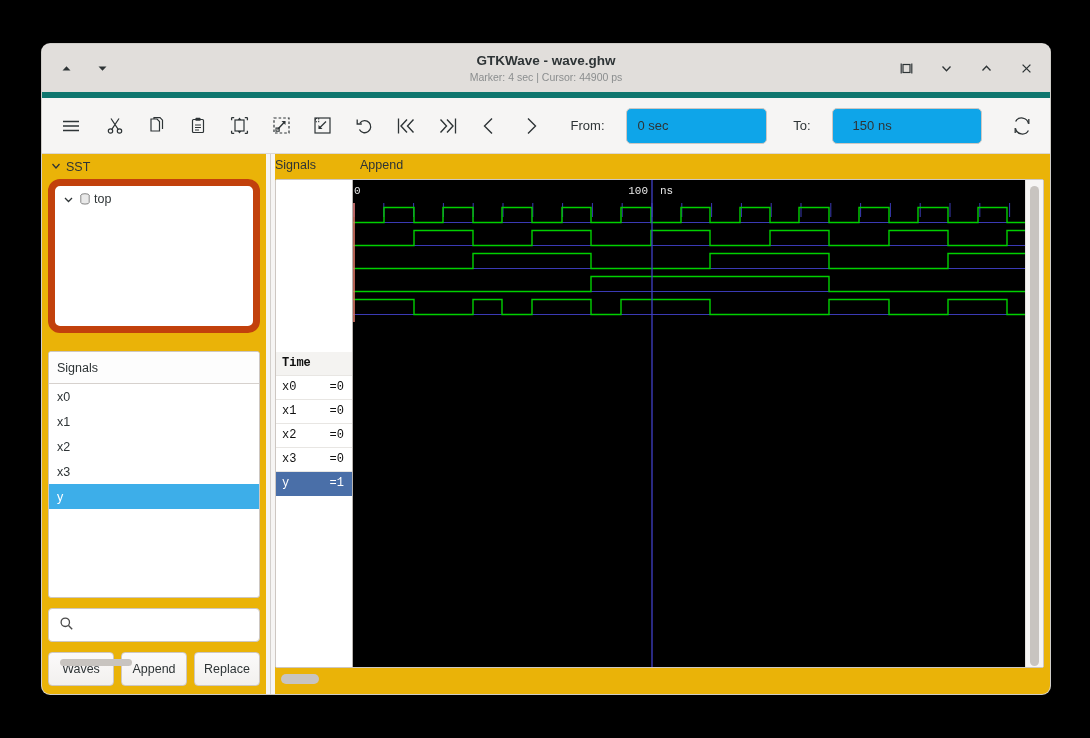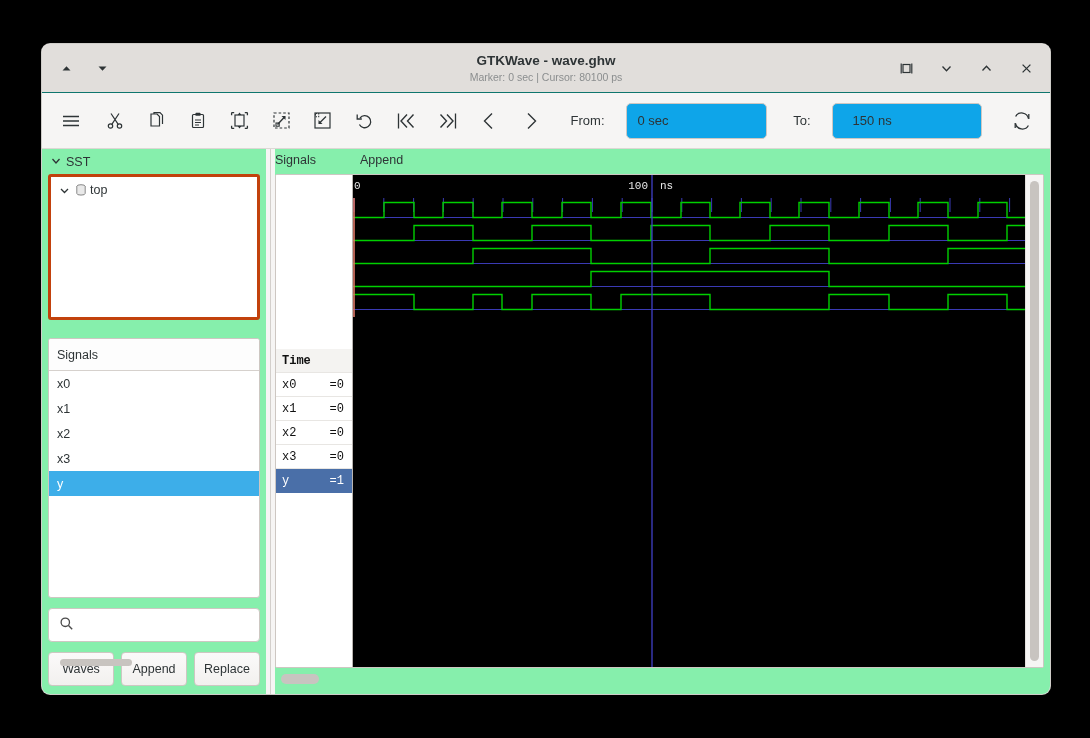--- a/index.html
+++ b/index.html
@@ -23,21 +23,21 @@
     overflow: hidden;
     box-shadow: 0 0 0 1px #cfcdc9;
     display: flex;
     flex-direction: column;
   }
 
   
   #titlebar {
     height: 48px;
     background: #e1dedb;
-    border-bottom: 1px solid #0f766e;
+    border-bottom: 6px solid #0f766e;
     display: flex;
     align-items: center;
     padding: 0 14px;
     position: relative;
     flex: none;
   }
   .tb-left { display: flex; align-items: center; gap: 16px; z-index: 2; }
   .tb-right { display: flex; align-items: center; gap: 20px; margin-left: auto; z-index: 2; }
   .tb-btn {
     width: 20px; height: 20px;
@@ -101,21 +101,21 @@
     color: #2e3436;
   }
   #from-entry { width: 145px; }
   #to-entry { width: 145px; padding-left: 20px; }
   #reload-tool { margin-left: 12px; }
 
   
   #body-area {
     flex: 1;
     display: flex;
-    background: #86efac;
+    background: #eab308;
     min-height: 0;
   }
 
   
   #left-pane {
     width: 212px;
     display: flex;
     flex-direction: column;
     padding: 4px 6px 8px 6px;
     flex: none;
@@ -126,22 +126,22 @@
     gap: 4px;
     height: 18px;
     padding-left: 2px;
     margin-bottom: 3px;
   }
   #sst-header-label { font-size: 12.5px; color: #2e3436; }
 
   #sst-tree {
     height: 140px;
     background: #ffffff;
-    border: 3px solid #c2410c;
-    border-radius: 3px;
+    border: 7px solid #c2410c;
+    border-radius: 12px;
     overflow: hidden;
     flex: none;
   }
   .tree-row {
     height: 26px;
     display: flex;
     align-items: center;
     font-size: 12.5px;
     color: #2e3436;
     padding-left: 6px;
@@ -382,21 +382,21 @@
       </div>
       <div class="tb-btn">
         <svg width="13" height="13" viewBox="0 0 13 13">
             <path d="M2.5 4.5 L6.5 8.8 L10.5 4.5 Z" fill="#2e3436"></path>
           </svg>
       </div>
     </div>
 
     <div class="title-block">
       <div id="window-title">GTKWave - wave.ghw</div>
-      <div id="window-subtitle">Marker: 0 sec  |  Cursor: 80100 ps</div>
+      <div id="window-subtitle">Marker: 4 sec  |  Cursor: 44900 ps</div>
     </div>
 
     <div class="tb-right">
       <div class="tb-btn">
         <svg width="15" height="15" viewBox="0 0 15 15">
           <rect x="4" y="3.5" width="7" height="8" fill="none" stroke="#2e3436" stroke-width="1.2"></rect>
           <path d="M2.2 2.6 V12.4 M12.8 2.6 V12.4" stroke="#2e3436" stroke-width="1.2" fill="none"></path>
         </svg>
       </div>
       <div class="tb-btn">

